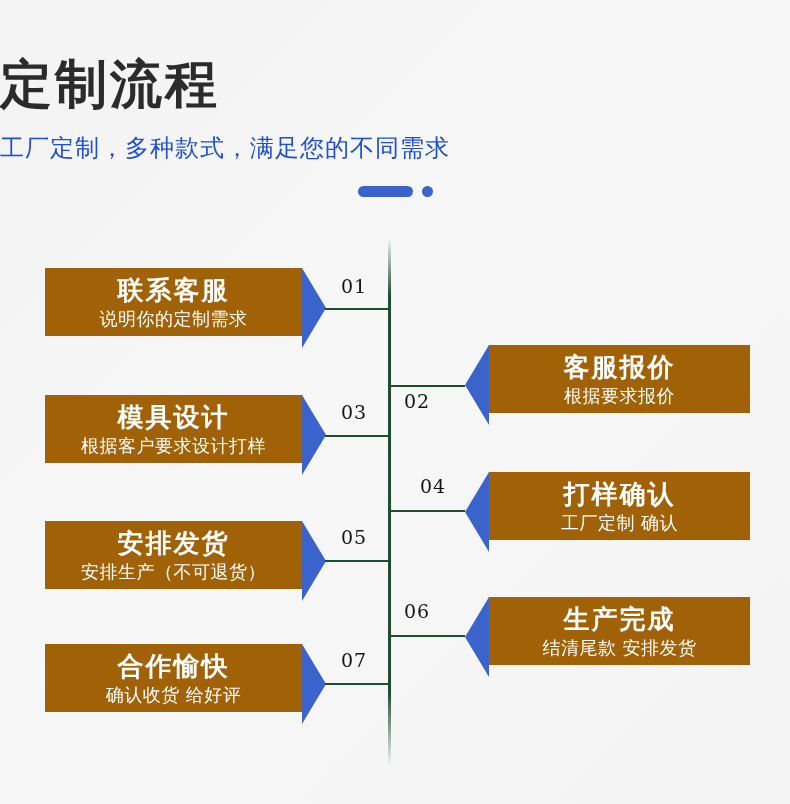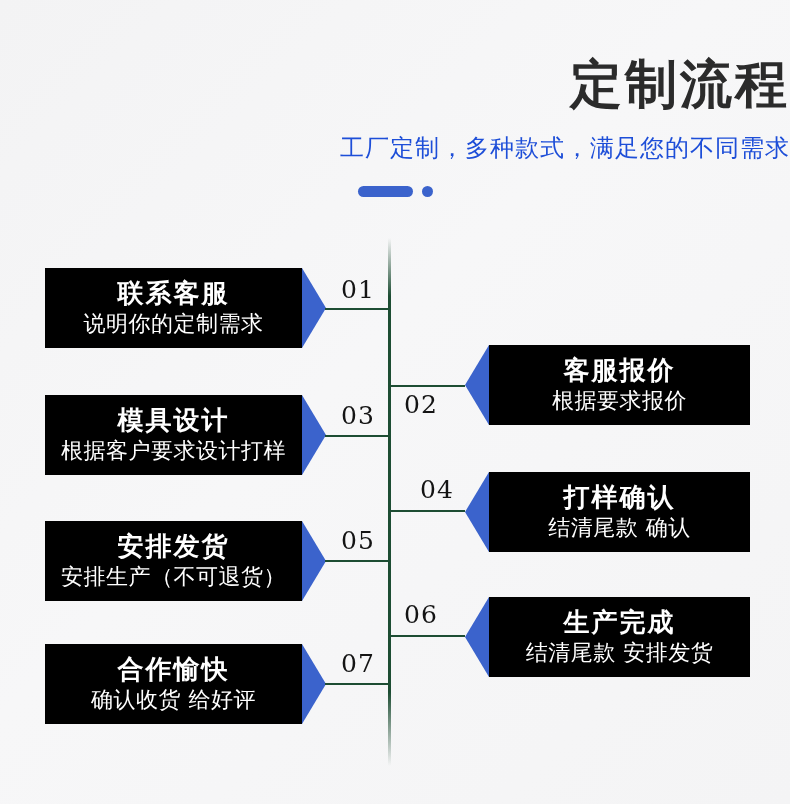--- a/index.html
+++ b/index.html
@@ -16,21 +16,21 @@
     background: linear-gradient(135deg, #f3f3f4 0%, #f7f7f8 45%, #f4f4f5 100%);
     position: relative;
   }
 
   
   .header {
     position: absolute;
     left: 0;
     top: 0;
     width: 790px;
-    text-align: right;
+    text-align: left;
   }
 
   .page-title {
     margin-top: 58px;
     font-size: 52px;
     line-height: 1;
     font-weight: 700;
     color: #2b2b2b;
     letter-spacing: 3px;
     font-family: "DejaVu Sans", "Liberation Sans", sans-serif;
@@ -90,47 +90,47 @@
 
   .connector {
     position: absolute;
     height: 2px;
     background: #1d4d33;
   }
 
   .step-num {
     position: absolute;
     font-family: "DejaVu Serif", "Liberation Serif", serif;
-    font-size: 25px;
+    font-size: 19px;
     line-height: 1;
     color: #141414;
     letter-spacing: 1px;
   }
 
   
   .box {
     position: absolute;
-    height: 80px;
-    background: #000000;
+    height: 68px;
+    background: #a16207;
     color: #ffffff;
     text-align: center;
     display: flex;
     flex-direction: column;
     align-items: center;
     justify-content: center;
   }
   .box .b-title {
     font-size: 26px;
     line-height: 1.08;
     font-weight: 700;
     letter-spacing: 2px;
   }
   .box .b-sub {
     margin-top: 5px;
-    font-size: 22px;
+    font-size: 18px;
     line-height: 1.1;
     font-weight: 400;
     letter-spacing: 0.5px;
   }
 
   
   .box.left-box {
     left: 45px;
     width: 257px;
   }
@@ -189,21 +189,21 @@
       <div class="step-num" style="left: 404px; top: 352px; margin-top: 40px;">02</div>
       <div class="box left-box" style="top: 395px;">
         <div class="b-title">模具设计</div>
         <div class="b-sub">根据客户要求设计打样</div>
         <div class="arrow"></div>
       </div>
       <div class="connector" style="left: 325px; top: 435px; width: 64px;"></div>
       <div class="step-num" style="left: 341px; top: 403px;">03</div>
       <div class="box right-box" style="top: 472px;">
         <div class="b-title">打样确认</div>
-        <div class="b-sub">结清尾款 确认</div>
+        <div class="b-sub">工厂定制 确认</div>
         <div class="arrow"></div>
       </div>
       <div class="connector" style="left: 389px; top: 510px; width: 76px;"></div>
       <div class="step-num" style="left: 420px; top: 477px;">04</div>
       <div class="box left-box" style="top: 521px;">
         <div class="b-title">安排发货</div>
         <div class="b-sub">安排生产（不可退货）</div>
         <div class="arrow"></div>
       </div>
       <div class="connector" style="left: 325px; top: 560px; width: 64px;"></div>

